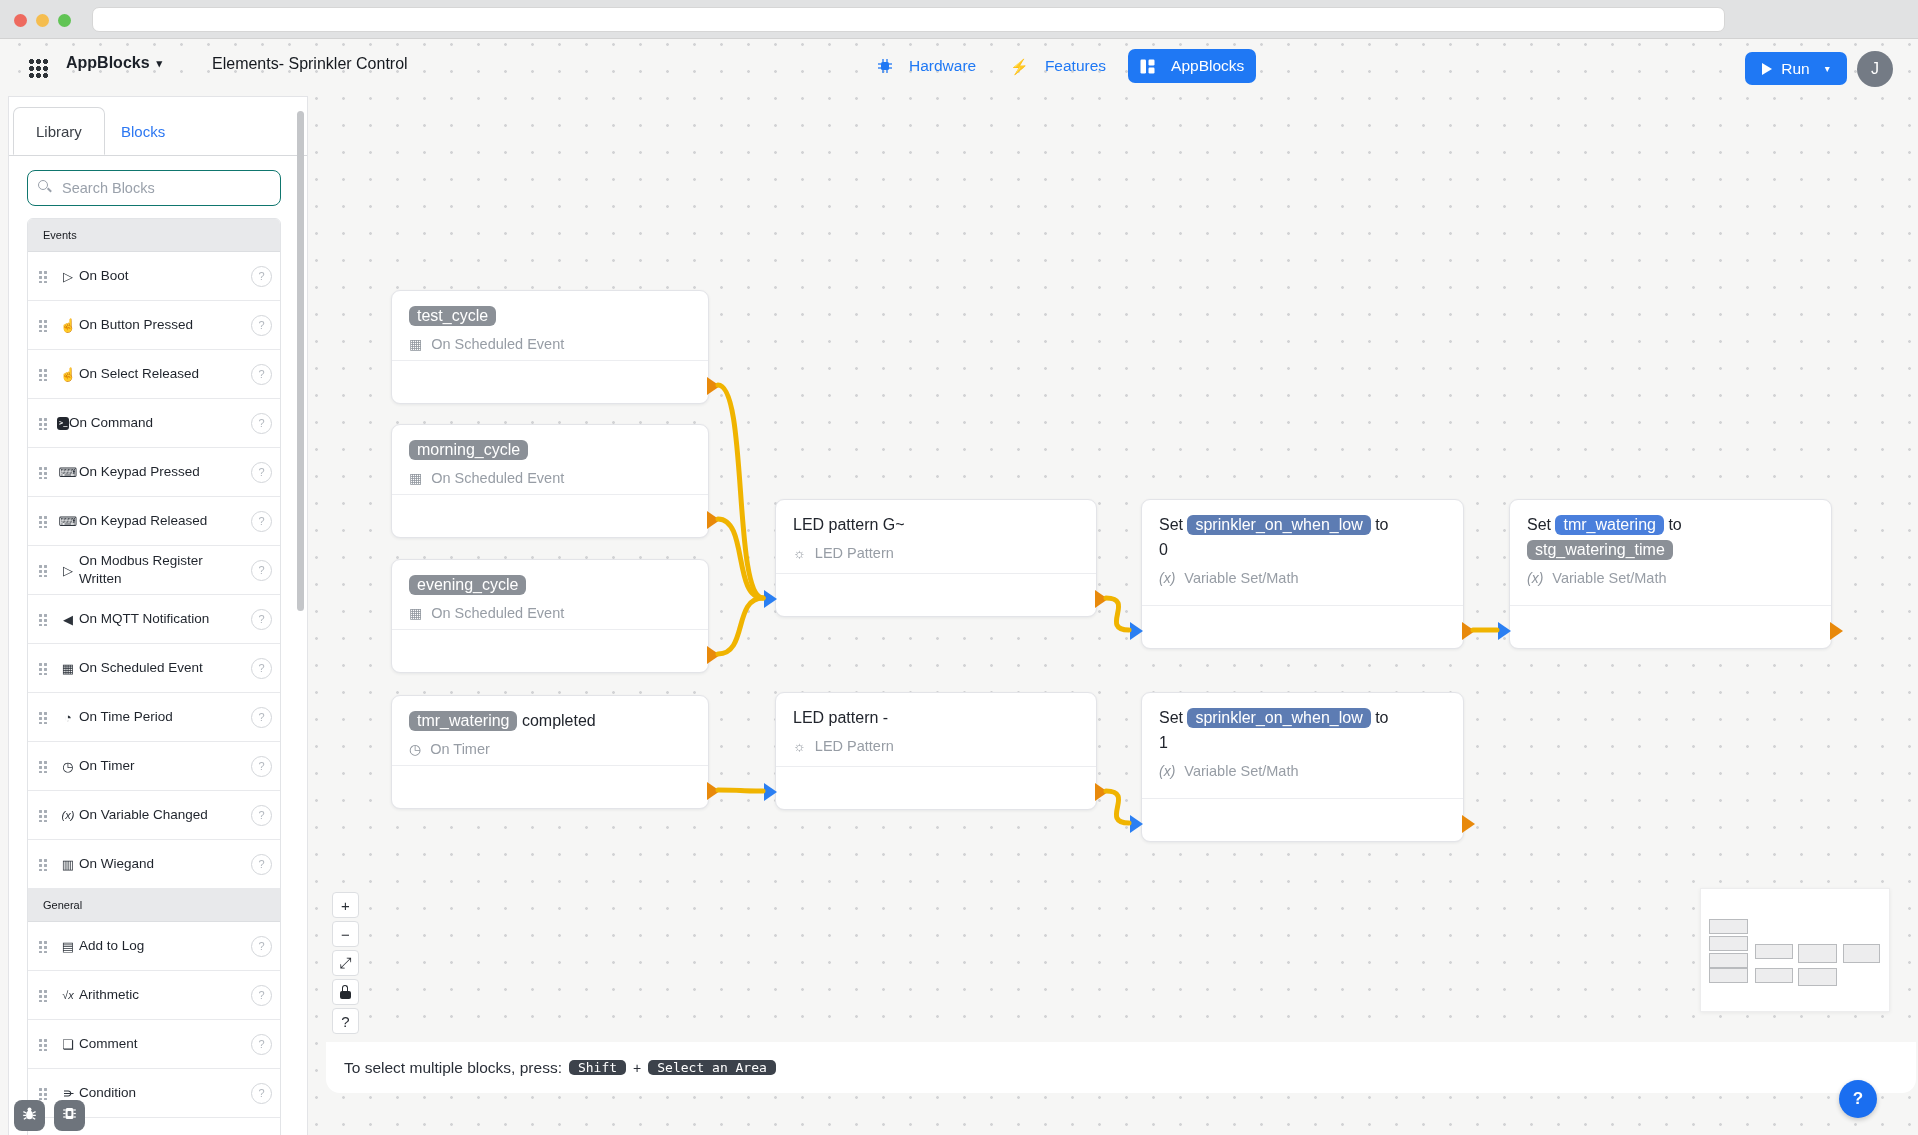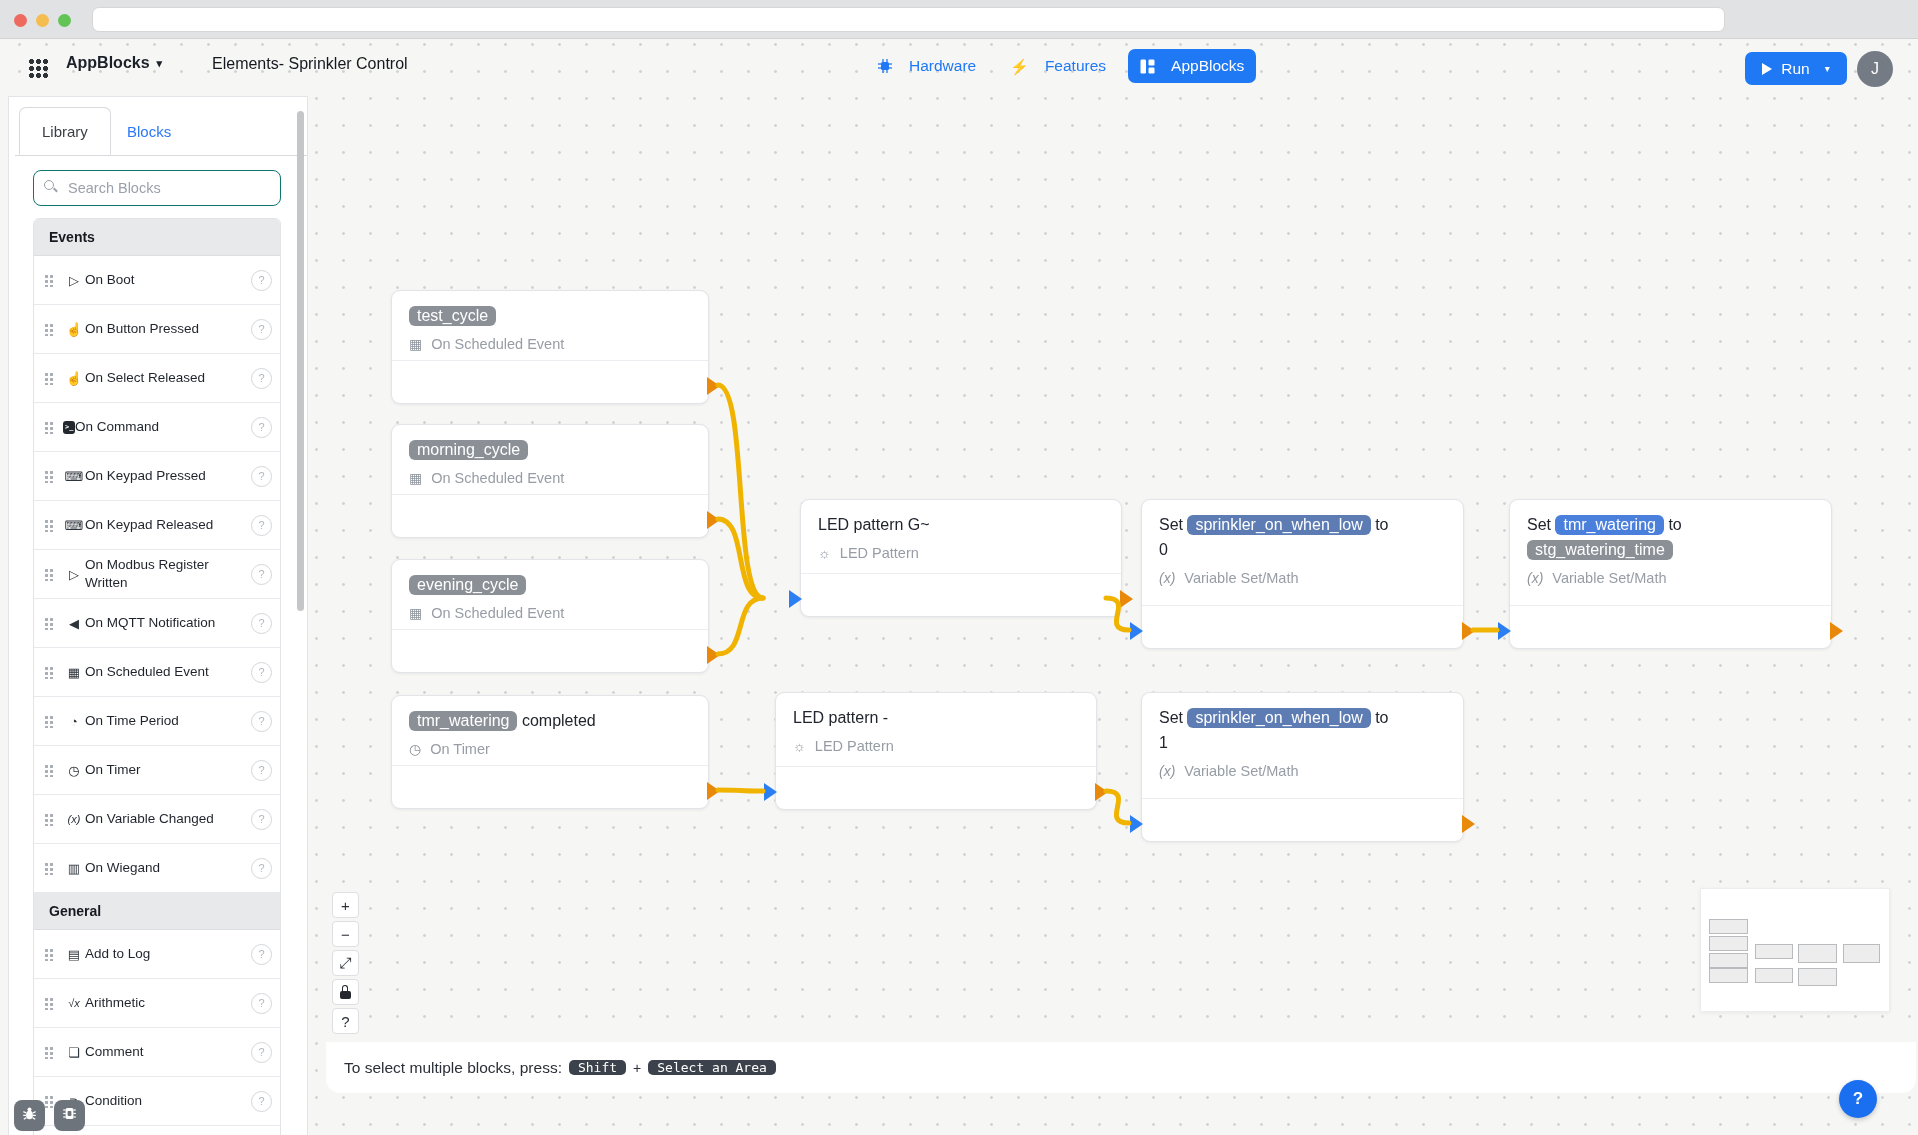--- a/index.html
+++ b/index.html
@@ -26,32 +26,32 @@
   .doc-title{position:absolute;left:212px;top:17px;font-size:16px;color:#15191f;}
   .center-nav{position:absolute;left:865px;top:11px;display:flex;align-items:center;gap:10px;}
   .nav-chip{display:flex;align-items:center;gap:16px;color:var(--accent);font-size:15.5px;padding:8px 12px;border-radius:7px;cursor:pointer;white-space:nowrap;}
   .nav-chip.active{background:var(--accent);color:#ffffff;}
   .nav-chip .nicon{display:flex;align-items:center;font-size:15px;line-height:1;}
   .run-btn{position:absolute;left:1745px;top:14px;width:102px;height:33px;background:var(--accent);border-radius:7px;color:#fff;display:flex;align-items:center;justify-content:center;gap:9px;font-size:15.5px;cursor:pointer;}
   .run-play{width:0;height:0;border-top:6px solid transparent;border-bottom:6px solid transparent;border-left:10px solid #ffffff;}
   .run-caret{font-size:10px;margin-left:6px;}
   .avatar{position:absolute;left:1857px;top:13px;width:36px;height:36px;border-radius:50%;background:#747b85;color:#fff;font-size:16px;display:flex;align-items:center;justify-content:center;cursor:pointer;}
   
-  .sidebar{position:absolute;left:8px;top:96px;width:300px;bottom:0;background:#ffffff;border:1px solid #e3e4e7;border-bottom:none;box-sizing:border-box;z-index:20;padding-left:6px;}
+  .sidebar{position:absolute;left:8px;top:96px;width:300px;bottom:0;background:#ffffff;border:1px solid #e3e4e7;border-bottom:none;box-sizing:border-box;z-index:20;}
   .tabs{position:relative;height:58px;border-bottom:1px solid #d7d9dc;}
   .tab{position:absolute;top:10px;height:48px;display:flex;align-items:center;padding:0 22px;font-size:15px;box-sizing:border-box;cursor:pointer;}
   .tab.active{left:4px;background:#fff;border:1px solid #d7d9dc;border-bottom:1px solid #fff;border-radius:7px 7px 0 0;color:#3a3f46;z-index:2;}
   .tab.alt{left:90px;color:#2c77f2;}
   .searchwrap{position:relative;margin:14px 26px 12px 18px;}
   .searchwrap input{width:100%;height:36px;border:1px solid #0f766e;border-radius:8px;box-sizing:border-box;padding:0 12px 0 34px;font-size:14.5px;color:#333;outline:none;font-family:"Liberation Sans",sans-serif;}
   .searchwrap input::placeholder{color:#9aa1ab;}
   .mag{position:absolute;left:11px;top:10px;width:10px;height:10px;border:1.8px solid #9aa1ab;border-radius:50%;box-sizing:border-box;}
   .mag:after{content:"";position:absolute;left:8px;top:8px;width:5px;height:1.8px;background:#9aa1ab;transform:rotate(45deg);}
   .blocklist{margin:0 26px 0 18px;border:1px solid #e2e4e7;border-radius:6px;overflow:hidden;}
-  .sec-head{background:#e8e9eb;padding:10px 15px;font-size:14px;font-weight:bold;color:#16191e;border-bottom:1px solid #dcdee1;}
+  .sec-head{background:#e8e9eb;padding:10px 15px;font-size:11px;font-weight:normal;color:#16191e;border-bottom:1px solid #dcdee1;}
   .b-item{display:flex;align-items:center;min-height:40px;padding:4px 8px 4px 10px;background:#fff;border-bottom:1px solid #e8e9ec;cursor:grab;}
   .b-item:last-child{border-bottom:none;}
   .handle{width:9px;height:14px;margin-right:10px;flex:none;background-image:radial-gradient(circle,#a7adb5 1.4px,transparent 1.6px);background-size:5px 5px;background-position:0 1px;}
   .b-icon{width:22px;flex:none;text-align:center;font-size:13px;color:#2d333b;line-height:1;}
   .b-label{flex:1;font-size:13.5px;color:#1f242c;line-height:1.35;padding-right:6px;}
   .help-circ{width:19px;height:19px;flex:none;border:1px solid #d3d6da;border-radius:50%;color:#b3b8bf;font-size:11px;display:flex;align-items:center;justify-content:center;cursor:pointer;}
   [data-icon="terminal-icon"]{background:#23272e;color:#fff;font-size:7px;font-weight:bold;border-radius:3px;padding:3px 2px;width:12px;box-sizing:border-box;font-family:"DejaVu Sans Mono",monospace;}
   [data-icon="condition-icon"]{transform:rotate(90deg);display:inline-block;}
   [data-icon="variable-icon"],[data-icon="arithmetic-icon"],[data-icon="function-icon"]{font-size:11px;font-style:italic;}
   .scrollthumb{position:absolute;right:3px;top:14px;width:7px;height:500px;background:#c4c6c9;border-radius:4px;}
@@ -314,21 +314,21 @@
       <div class="node-body">
         <div class="node-title"><span class="pill pill-gray">tmr_watering</span><span> completed</span></div>
         <div class="node-sub">
           <span class="s-icon" data-icon="timer-icon">◷</span>
           <span>On Timer</span>
         </div>
       </div>
       <div class="node-foot"></div>
       <span class="port port-out" style="left: 315px; top: 86px;"></span>
     </div>
-    <div class="node" style="left: 775px; top: 499px; width: 322px; height: 118px; margin-left: 25px;">
+    <div class="node" style="left: 775px; top: 499px; width: 322px; height: 118px;">
       <div class="node-body">
         <div class="node-title"><span>LED pattern G~</span></div>
         <div class="node-sub">
           <span class="s-icon" data-icon="sun-icon">☼</span>
           <span>LED Pattern</span>
         </div>
       </div>
       <div class="node-foot"></div>
       <span class="port port-in" style="left: -12px; top: 90px;"></span>
       <span class="port port-out" style="left: 319px; top: 90px;"></span>

